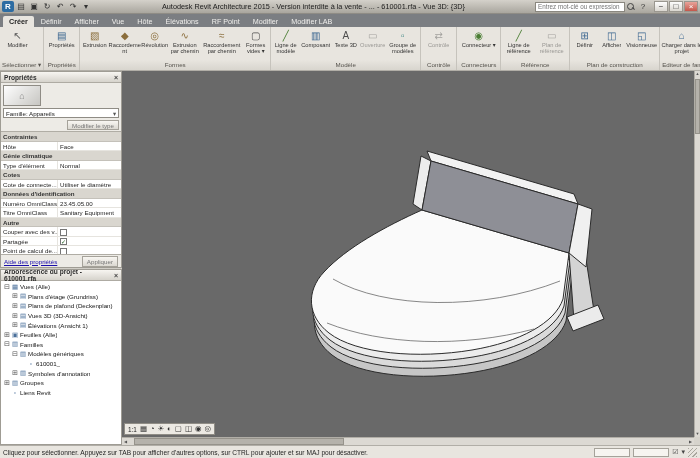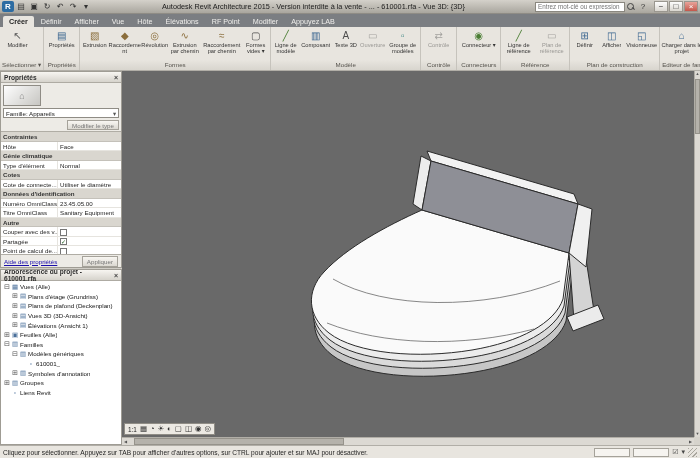--- a/index.html
+++ b/index.html
@@ -114,21 +114,21 @@
 
 <div class="tabrow">
   <span class="tab active">Créer</span>
   <span class="tab">Définir</span>
   <span class="tab">Afficher</span>
   <span class="tab">Vue</span>
   <span class="tab">Hôte</span>
   <span class="tab">Élévations</span>
   <span class="tab">RF Point</span>
   <span class="tab">Modifier</span>
-  <span class="tab">Appuyez LAB</span>
+  <span class="tab">Modifier LAB</span>
 </div>
 
 <div class="ribbon">
   <div class="panel">
     <div class="pbtns">
       <div class="rbtn w32">
         <span class="ric c-gray">↖</span>
         <span class="rlbl">Modifier</span>
       </div>
     </div>

